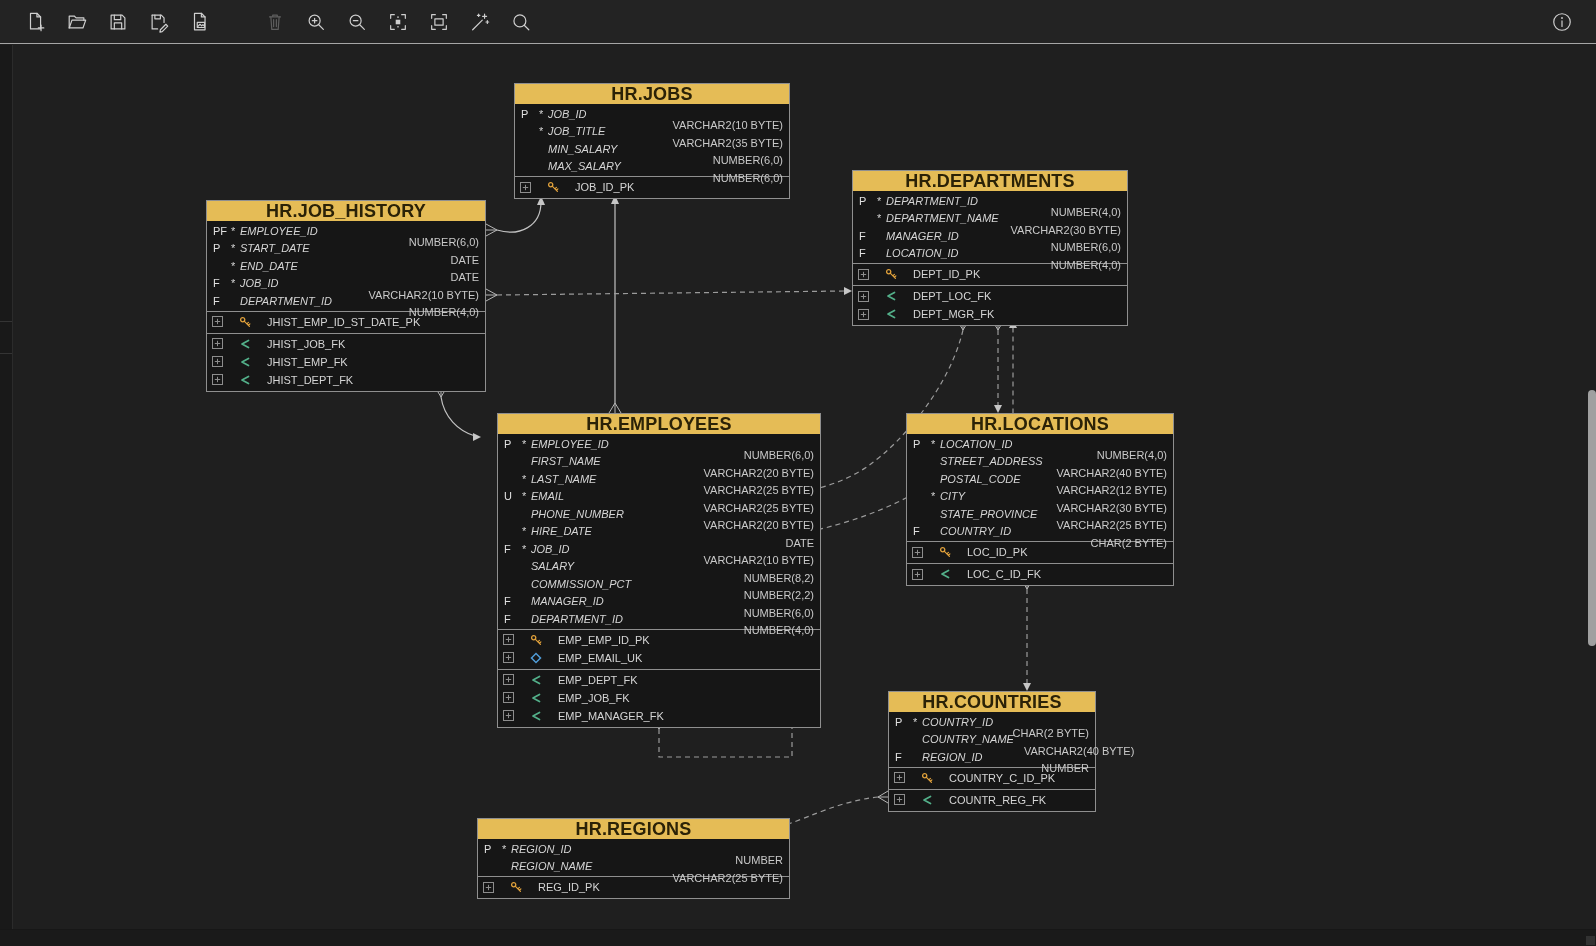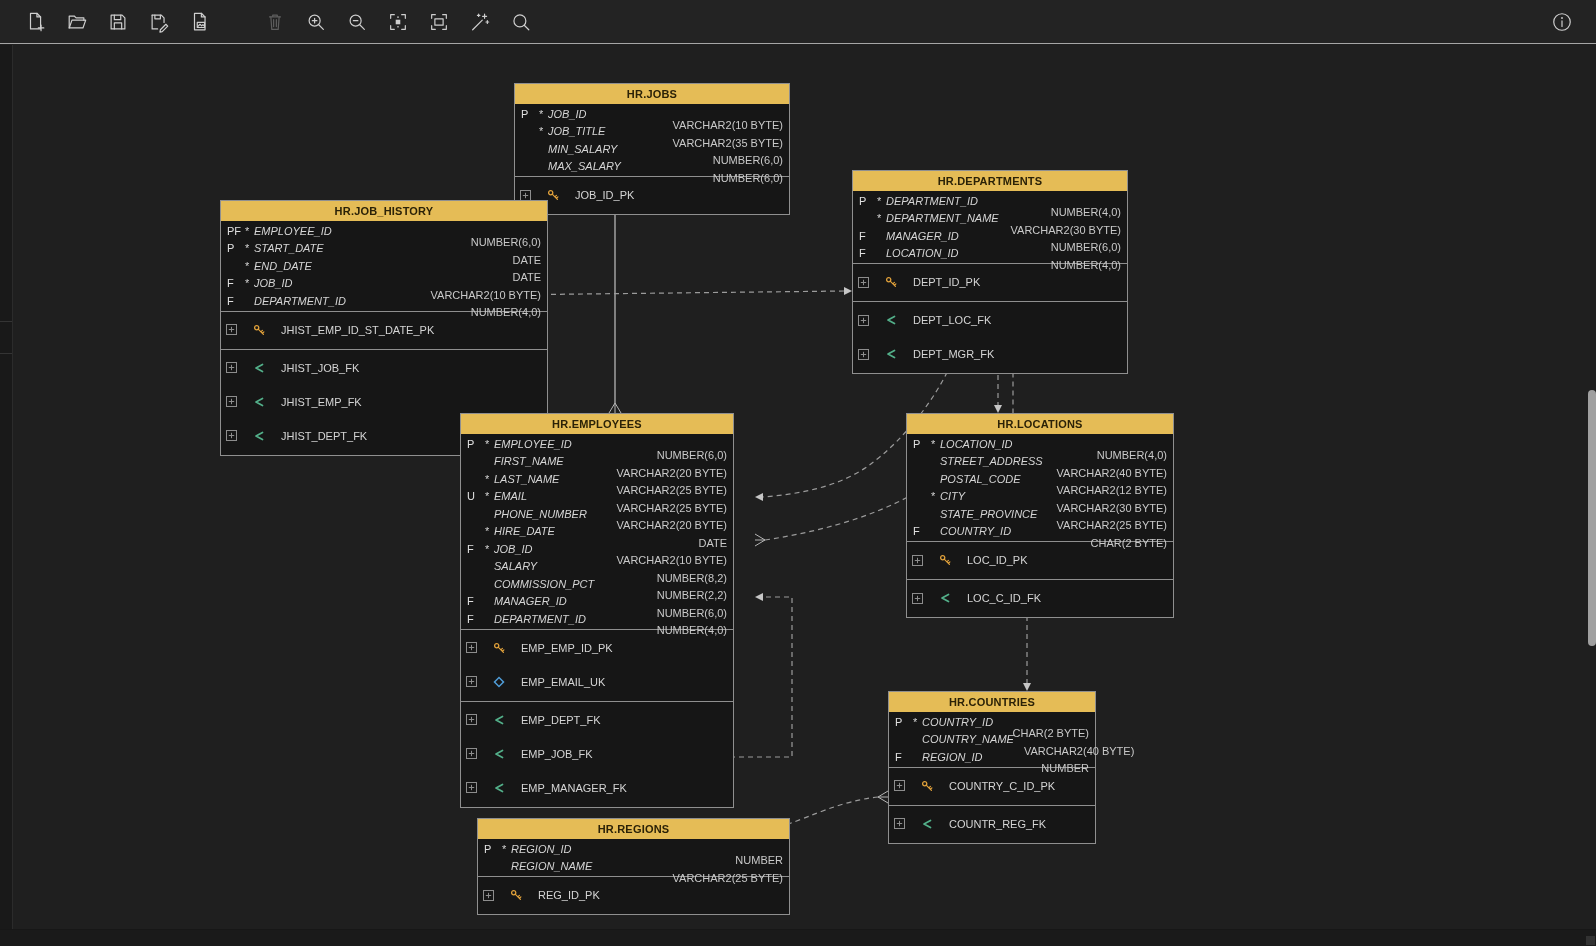--- a/index.html
+++ b/index.html
@@ -37,31 +37,31 @@
   .wires .cfoot{stroke:#b5b5b5;stroke-width:1;fill:none;}
   
   .entity{
     position:absolute;z-index:2;box-sizing:border-box;
     background:#161616;border:1px solid #8f8f8f;
     color:#d5d5d5;font-size:11px;
   }
   .ent-header{
     height:20px;line-height:20px;text-align:center;
     background:var(--accent,#e5bc56);color:var(--accent-text,#2b2207);
-    font-weight:bold;font-size:11px;letter-spacing:.2px;cursor:move;
+    font-weight:bold;font-size:18px;letter-spacing:.2px;cursor:move;
     white-space:nowrap;overflow:hidden;
   }
   .ent-cols{padding:1px 0;}
   .col-row{display:flex;align-items:center;height:17.5px;padding:0 6px;white-space:nowrap;}
   .flag{width:18px;flex:none;color:#e0e0e0;}
   .req{width:9px;flex:none;}
   .cname{flex:none;font-style:italic;}
   .ctype{margin-left:auto;padding-left:10px;color:#c9c9c9;margin-top:23px;}
   .ent-keys{border-top:1px solid #8f8f8f;padding:1px 0 2px;}
-  .key-row{display:flex;align-items:center;height:18px;padding:8px 5px;gap:16px;white-space:nowrap;}
+  .key-row{display:flex;align-items:center;height:18px;padding:0 5px;gap:16px;white-space:nowrap;}
   .expand{width:11px;height:11px;flex:none;display:inline-flex;cursor:pointer;}
   .expand svg{width:11px;height:11px;}
   .kicon{width:12px;height:12px;flex:none;}
 </style>
 </head>
 <body>
 
 <div class="toolbar">
   <button class="tbtn" title="new-diagram">
     <svg viewBox="0 0 24 24">
@@ -264,21 +264,21 @@
           </svg>
         </span>
         <svg class="kicon" viewBox="0 0 12 12">
           <circle cx="3.7" cy="3.7" r="2.1" fill="none" stroke="#e2a23b" stroke-width="1.3"></circle>
           <path d="M5.2 5.2 L10.4 10.4 M7.9 7.9 L9.4 6.4 M9.4 9.4 L10.9 7.9" stroke="#e2a23b" stroke-width="1.2" fill="none" stroke-linecap="round"></path>
         </svg>
         <span class="kname">JOB_ID_PK</span>
       </div>
     </div>
   </div>
-<div class="entity" style="left:220px;top:200px;width:328px">
+<div class="entity" style="left:206px;top:200px;width:280px">
     <div class="ent-header">HR.JOB_HISTORY</div>
     <div class="ent-cols">
       <div class="col-row">
         <span class="flag">PF</span>
         <span class="req">*</span>
         <span class="cname">EMPLOYEE_ID</span>
         <span class="ctype">NUMBER(6,0)</span>
       </div>
       <div class="col-row">
         <span class="flag">P</span>
@@ -422,21 +422,21 @@
             <path d="M2.8 5.5 H8.2 M5.5 2.8 V8.2" stroke="#8d8d8d" fill="none"></path>
           </svg>
         </span>
         <svg class="kicon" viewBox="0 0 12 12">
           <path d="M9.5 2.5 L3 6 L9.5 9.5" fill="none" stroke="#53b08a" stroke-width="1.7" stroke-linecap="round" stroke-linejoin="round"></path>
         </svg>
         <span class="kname">DEPT_MGR_FK</span>
       </div>
     </div>
   </div>
-<div class="entity" style="left:460px;top:413px;width:274px">
+<div class="entity" style="left:497px;top:413px;width:324px">
     <div class="ent-header">HR.EMPLOYEES</div>
     <div class="ent-cols">
       <div class="col-row">
         <span class="flag">P</span>
         <span class="req">*</span>
         <span class="cname">EMPLOYEE_ID</span>
         <span class="ctype">NUMBER(6,0)</span>
       </div>
       <div class="col-row">
         <span class="flag"></span>

